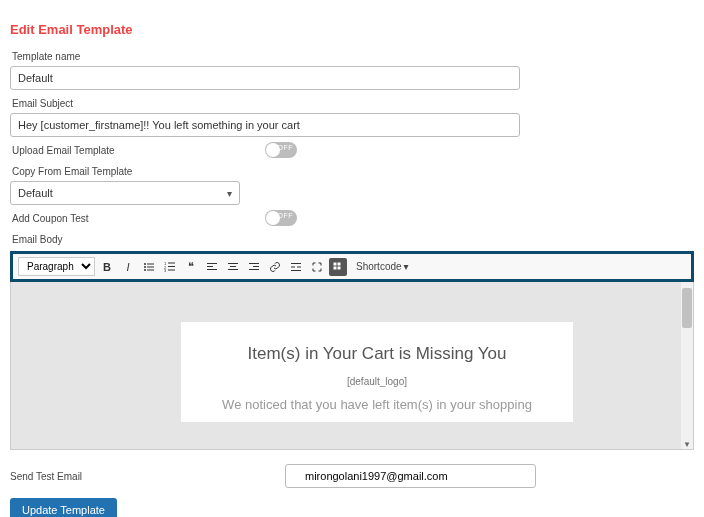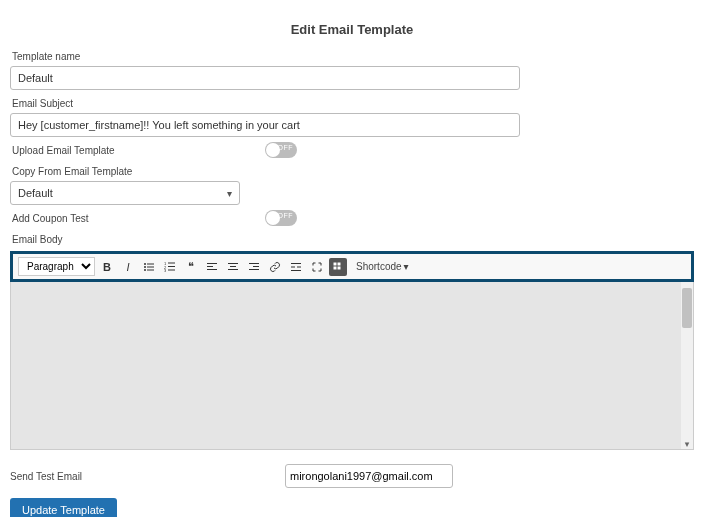--- a/index.html
+++ b/index.html
@@ -1,18 +1,18 @@
 <!DOCTYPE html>
 <html><head>
 <meta charset="utf-8">
 <style>
   * { box-sizing: border-box; margin: 0; padding: 0; font-family: Arial, Helvetica, sans-serif; }
   body { background: #fff; width: 704px; height: 517px; overflow: hidden; font-size: 11px; color: #333; }
   .wrap { padding: 10px 10px 0 10px; }
-  h2.page-title { font-size: 13px; font-weight: 700; color: #404040; text-align: center; padding: 12px 0 6px 0; }
+  h2.page-title { font-size: 13px; font-weight: 700; color: #ef4444; padding: 12px 0 6px 0; }
   .center-title { width: 100%; }
   .field-label { font-size: 10px; color: #444; margin: 8px 0 4px 2px; display: block; }
   .text-input, .select-input { width: 510px; border: 1px solid #bbb; border-radius: 3px; padding: 5px 7px; font-size: 11px; color: #333; background: #fff; }
   .select-input { width: 230px; padding: 5px 7px; appearance: none; background: #fff; }
   .select-wrap { position: relative; width: 230px; }
   .select-wrap .chev { position: absolute; right: 8px; top: 50%; transform: translateY(-50%); pointer-events: none; color: #555; font-size: 10px; }
   .toggle-row { display: flex; align-items: center; gap: 12px; }
   .toggle { width: 32px; height: 16px; background: #bcbcbc; border-radius: 10px; position: relative; margin-left: 255px; }
   .toggle .knob { width: 14px; height: 14px; border-radius: 50%; background: #fff; position: absolute; top: 1px; left: 1px; }
   .toggle .lbl { position: absolute; right: 4px; top: 2px; font-size: 7px; color: #fff; letter-spacing: 0.5px; }
@@ -32,21 +32,21 @@
   .scrollbar { position: absolute; right: 0; top: 0; bottom: 0; width: 12px; background: #f1f1f1; }
   .scroll-thumb { position: absolute; top: 6px; width: 10px; left: 1px; height: 40px; background: #c1c1c1; border-radius: 2px; }
   .scroll-arrow { position: absolute; left: 0; right: 0; text-align: center; font-size: 9px; color: #666; }
   .scroll-arrow.down { bottom: 0; }
   .preview-card { background: #fff; margin: 40px 120px 0 170px; padding: 22px 20px 10px 20px; text-align: center; }
   .preview-h { font-size: 17px; color: #555; font-weight: 400; }
   .preview-logo { font-size: 10px; color: #777; margin: 12px 0 10px 0; }
   .preview-p { font-size: 13px; color: #9a9a9a; }
   .test-row { display: flex; align-items: center; margin-top: 14px; }
   .test-label { width: 275px; font-size: 10px; color: #444; }
-  .test-input { width: 168px; border: 1px solid #bbb; border-radius: 3px; padding: 5px 4px; font-size: 11px; }
+  .test-input { width: 251px; border: 1px solid #bbb; border-radius: 3px; padding: 5px 19px; font-size: 11px; }
   .btn-blue { background: #2271b1; color: #fff; border: none; border-radius: 3px; padding: 6px 12px; font-size: 11px; cursor: pointer; }
   .btn-blue.sendmail { margin-left: 18px; }
   .update-row { margin-top: 10px; }
 </style>
 </head>
 <body>
 
 <div class="wrap">
   <div class="center-title">
       <h2 class="page-title">Edit Email Template</h2>
@@ -163,20 +163,25 @@
             <rect x="11" y="11" width="6" height="6"></rect>
           </svg>
       </span>
       <span class="shortcode">
         <span>Shortcode</span>
           <span>▾</span>
       </span>
     </div>
 
     <div class="editor-body">
+      <div class="preview-card">
+        <div class="preview-h">Item(s) in Your Cart is Missing You</div>
+        <div class="preview-logo">[default_logo]</div>
+        <div class="preview-p">We noticed that you have left item(s) in your shopping</div>
+      </div>
       <div class="scrollbar">
         <div class="scroll-thumb"></div>
         <div class="scroll-arrow down">▾</div>
       </div>
     </div>
   </div>
 
   <div class="test-row">
     <span class="test-label">Send Test Email</span>
     <input class="test-input" type="text" value="mirongolani1997@gmail.com" style="">

